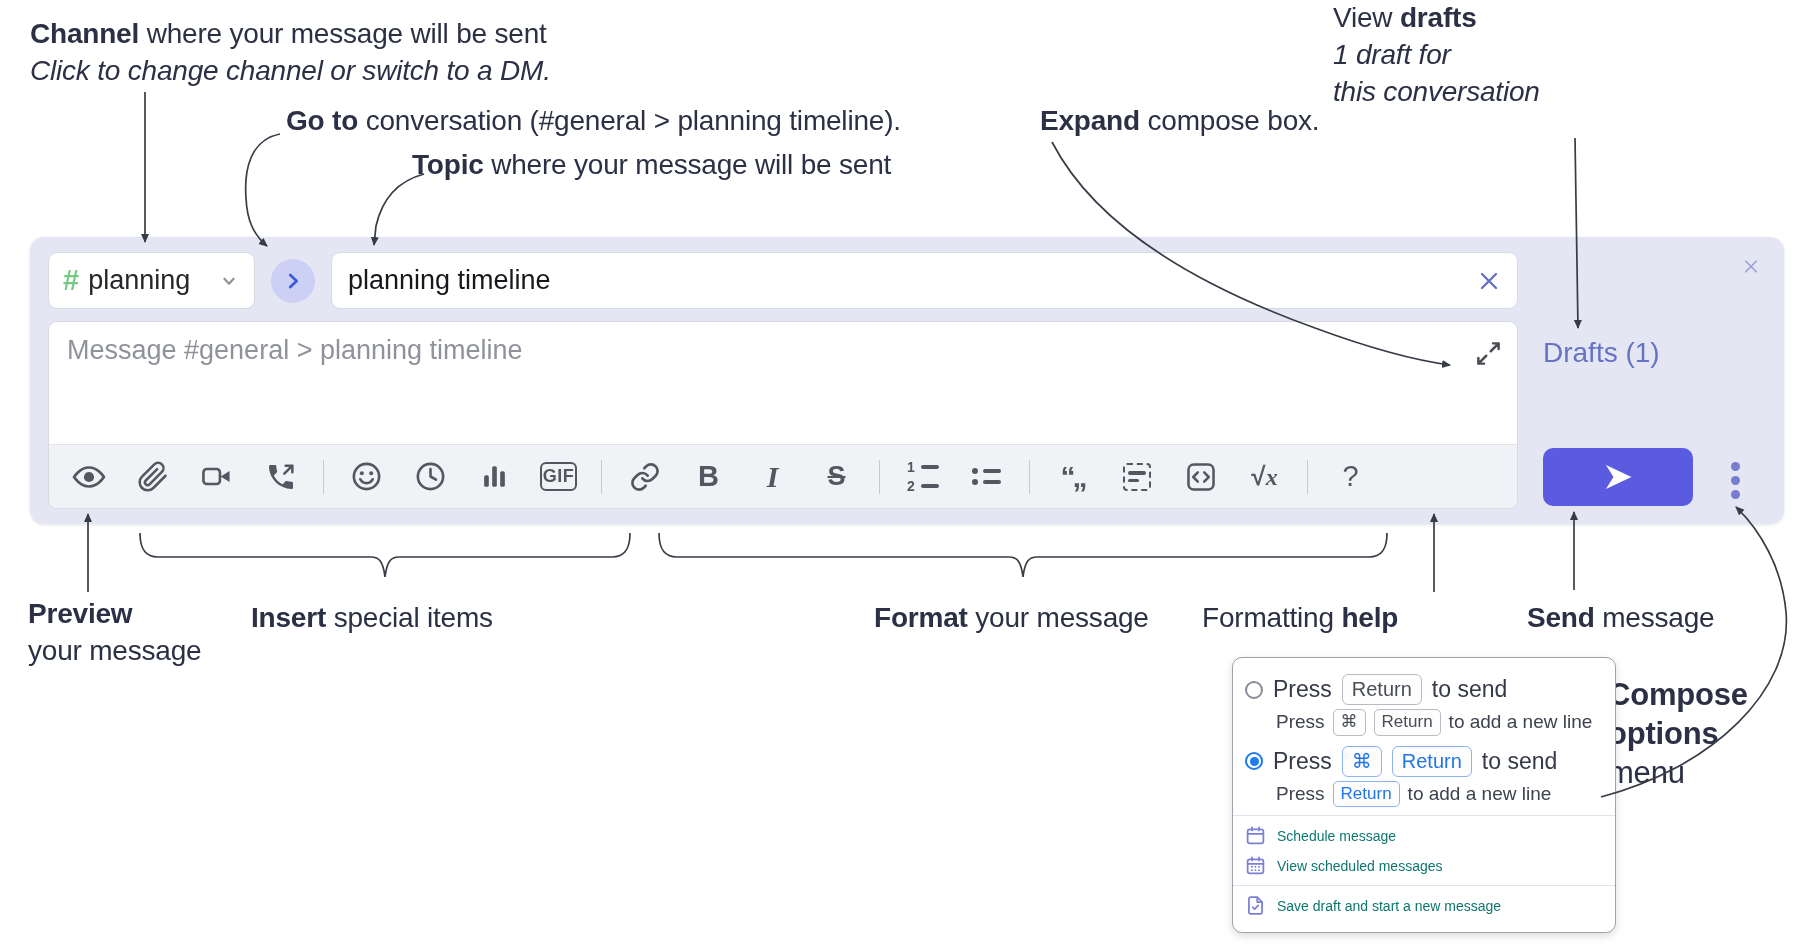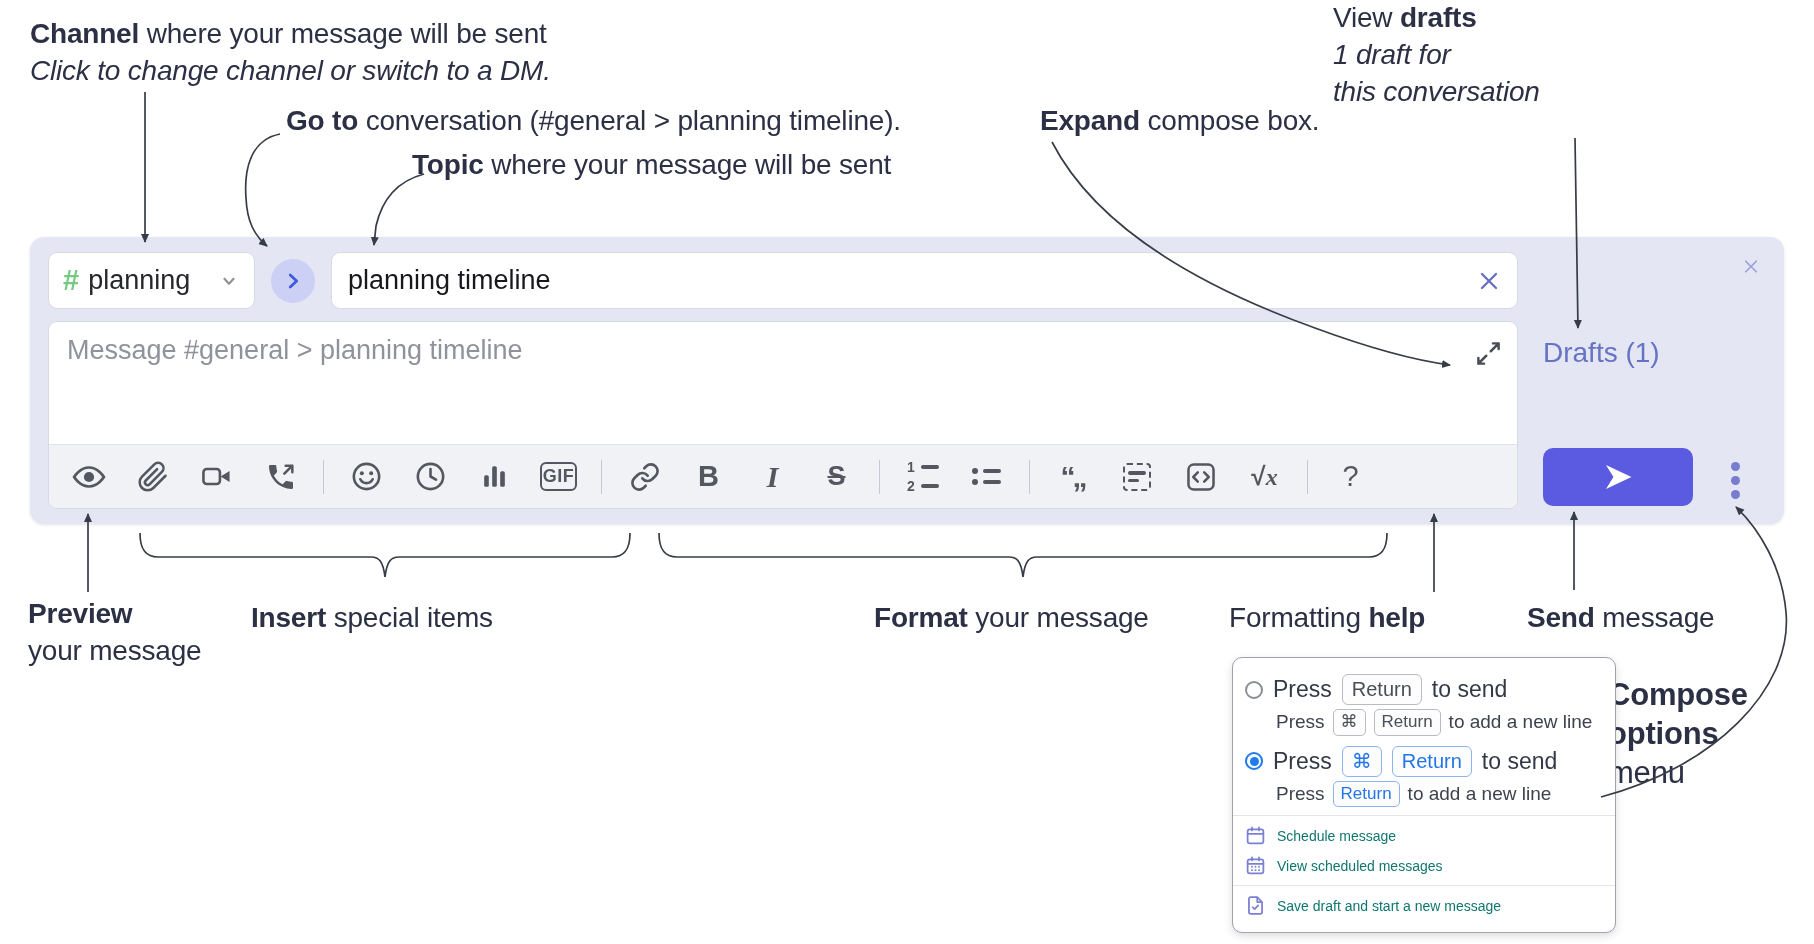--- a/index.html
+++ b/index.html
@@ -126,21 +126,21 @@
 </div>
 
 <div class="ann" style="left:251px;top:600px;">
   <b>Insert</b><span> special items</span>
 </div>
 
 <div class="ann" style="left:874px;top:600px;">
   <b>Format</b><span> your message</span>
 </div>
 
-<div class="ann" style="left:1229px;top:600px;">
+<div class="ann" style="left:1202px;top:600px;">
   <span>Formatting </span><b>help</b>
 </div>
 
 <div class="ann" style="left:1527px;top:600px;text-align:center;">
   <b>Send</b><span> message</span>
 </div>
 
 <div class="ann big" style="left:1608px;top:664px;margin-top:12px;">
   <div><b>Compose</b></div>
   <div><b>options</b></div>

